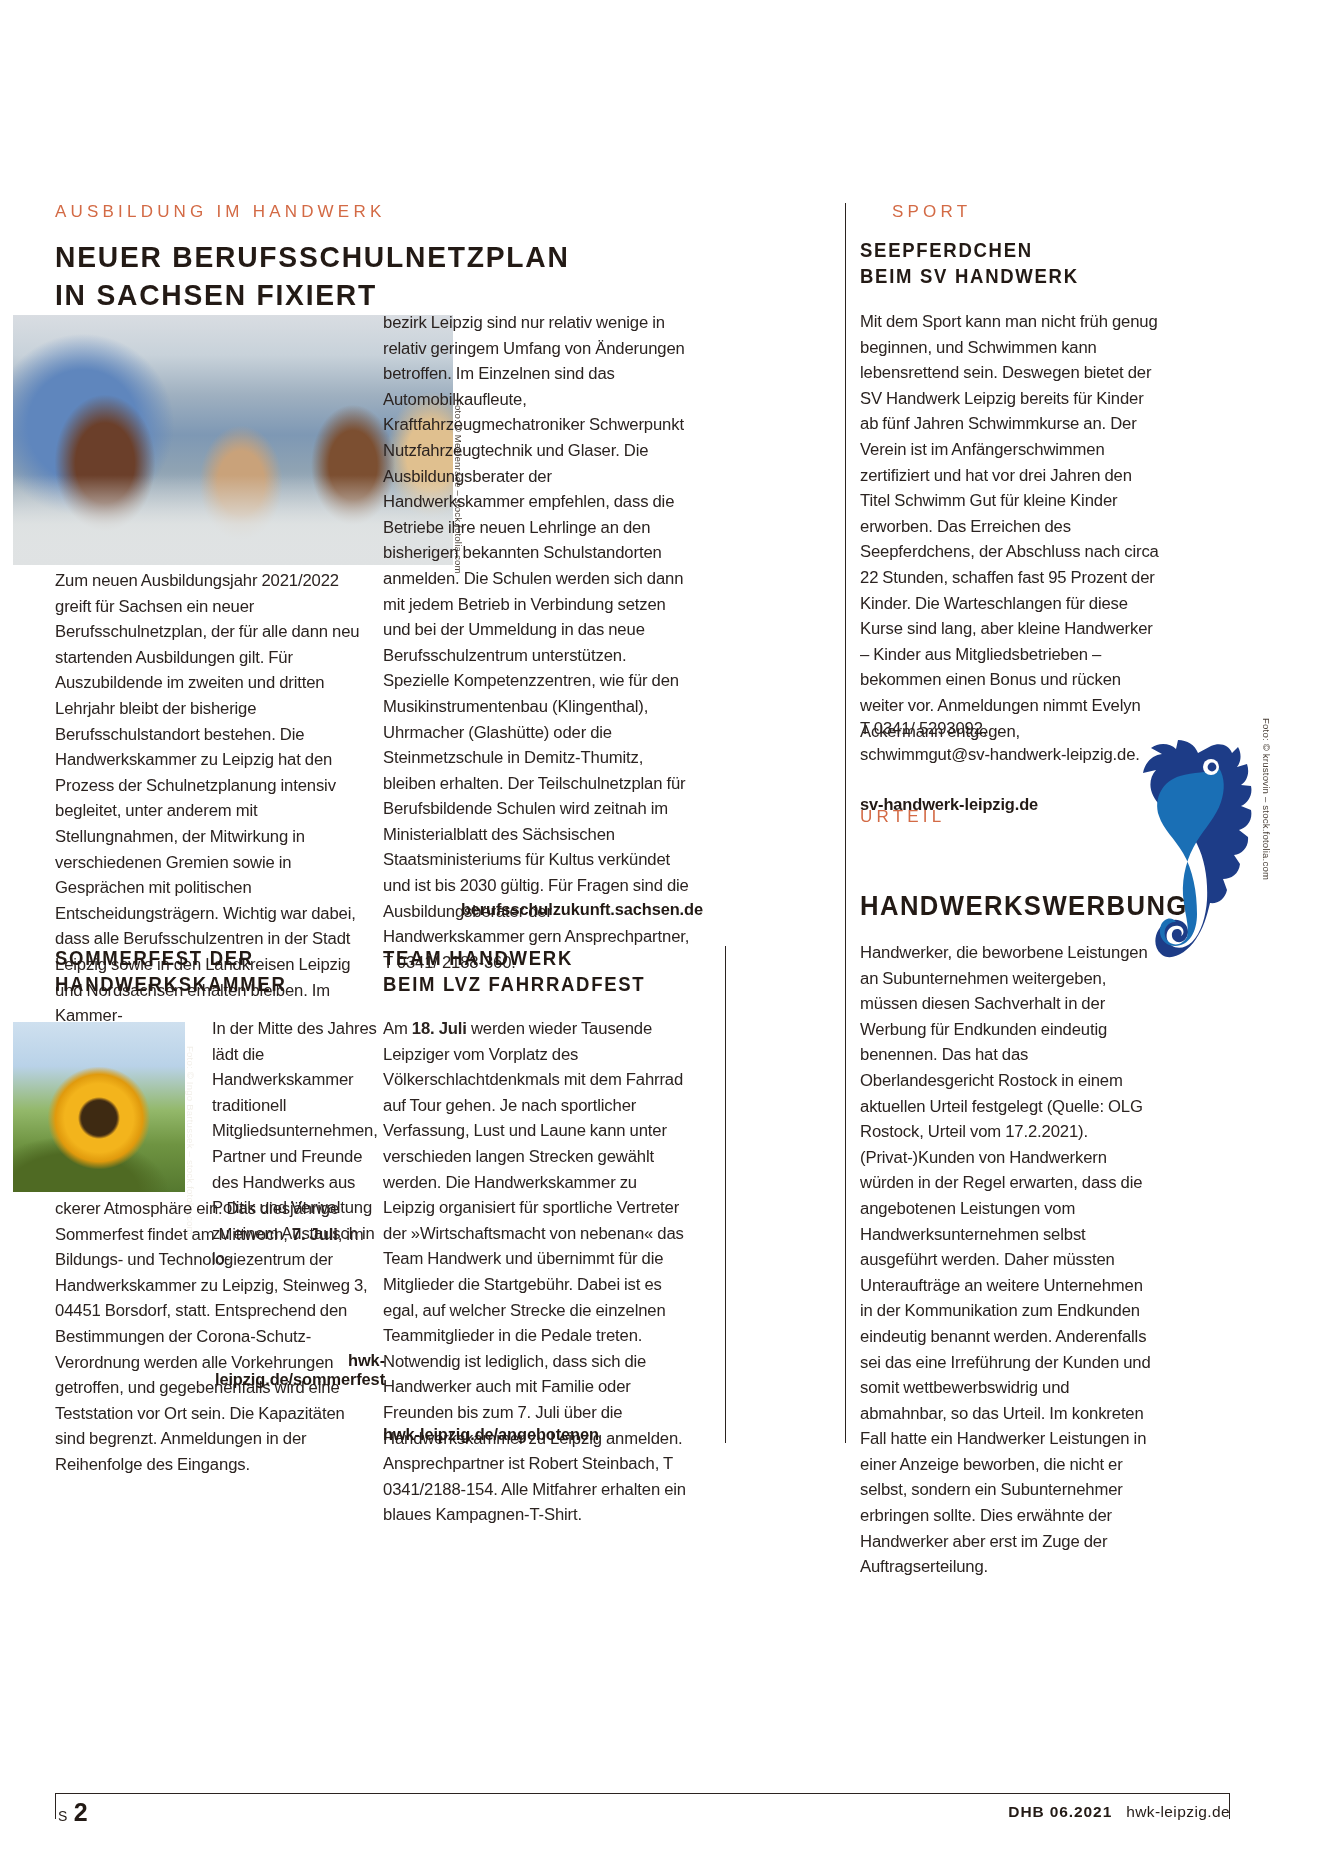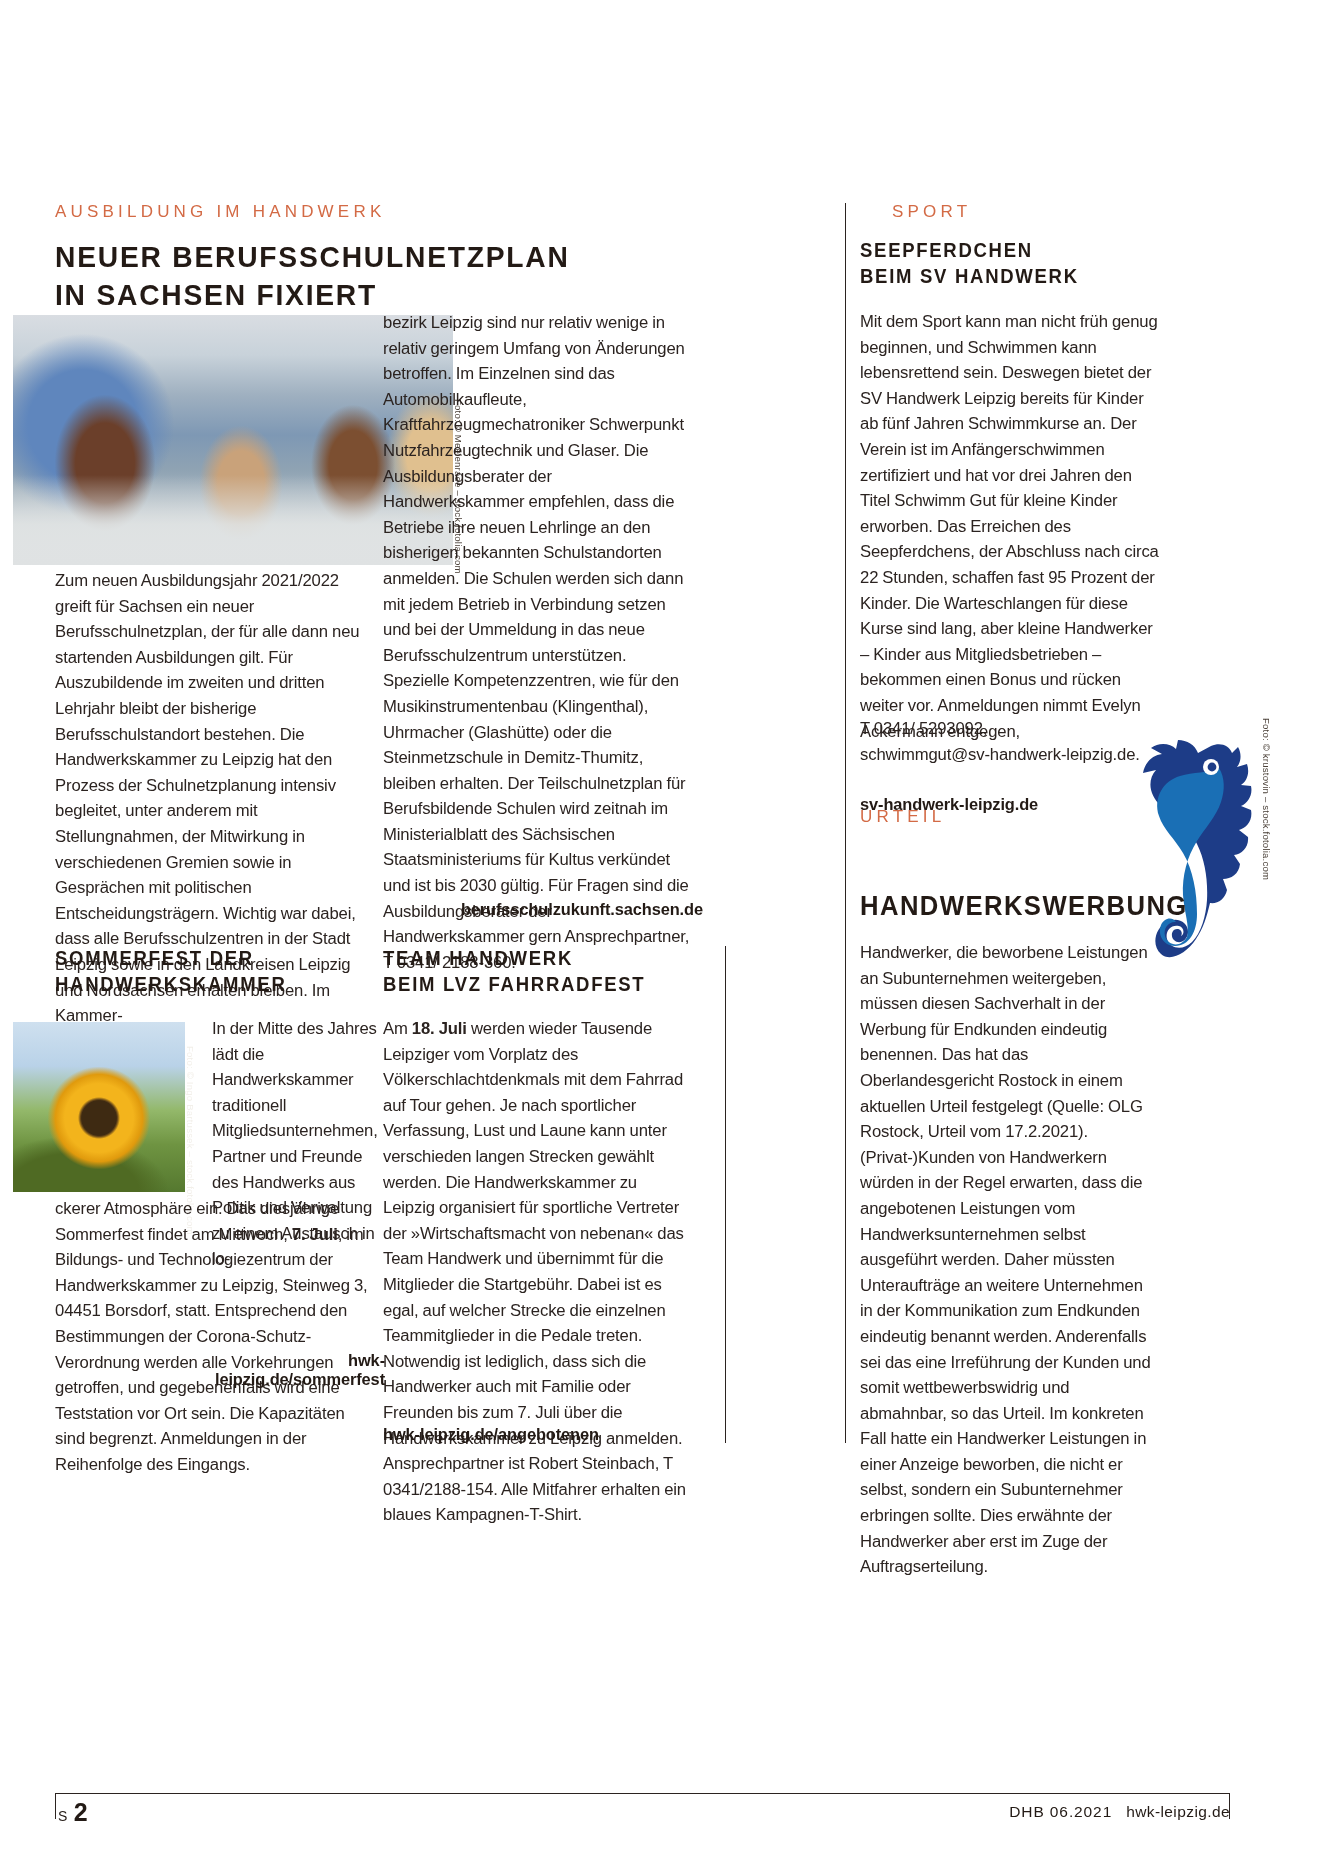--- a/index.html
+++ b/index.html
@@ -150,21 +150,21 @@
   }
   .folio .s{ font-size:14px; letter-spacing:2px; font-weight:400; }
   .folio .num{ font-size:25px; letter-spacing:0.5px; }
   .footer-right{
     position:absolute;
     font-family:"Liberation Sans", sans-serif;
     font-size:15.5px;
     letter-spacing:0.4px;
     color:#231a15;
   }
-  .footer-right .issue{ font-weight:400; letter-spacing:0.9px; }
+  .footer-right .issue{ font-weight:700; letter-spacing:0.9px; }
   .footer-right .site{ font-weight:400; margin-left:14px; }
   .corner-tick{
     position:absolute;
     width:1.4px; height:26px;
     background:#2b2320;
   }
 </style>
 </head>
 <body>
 

